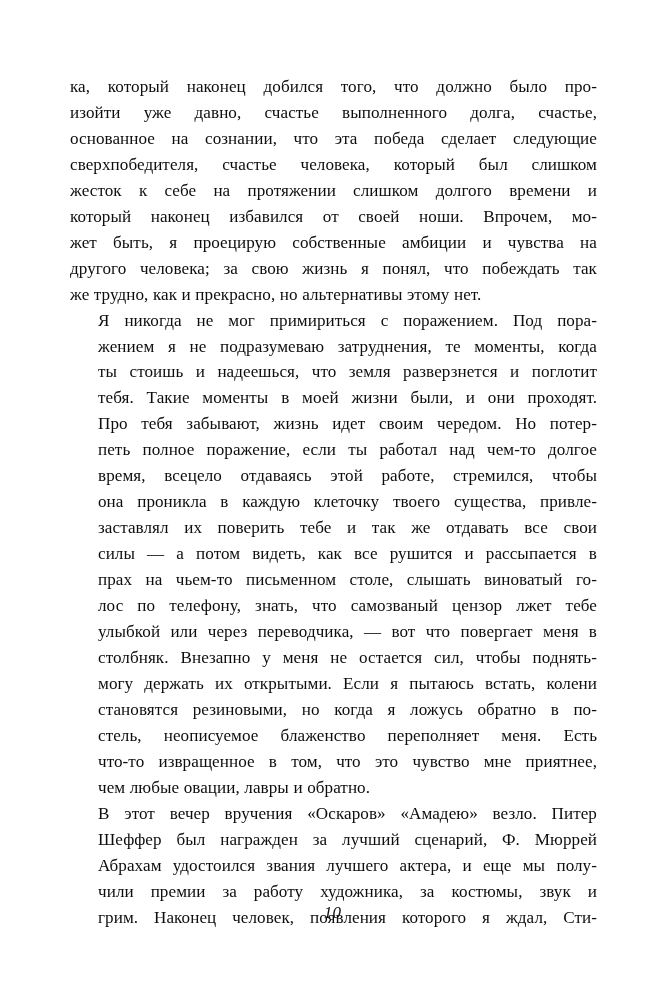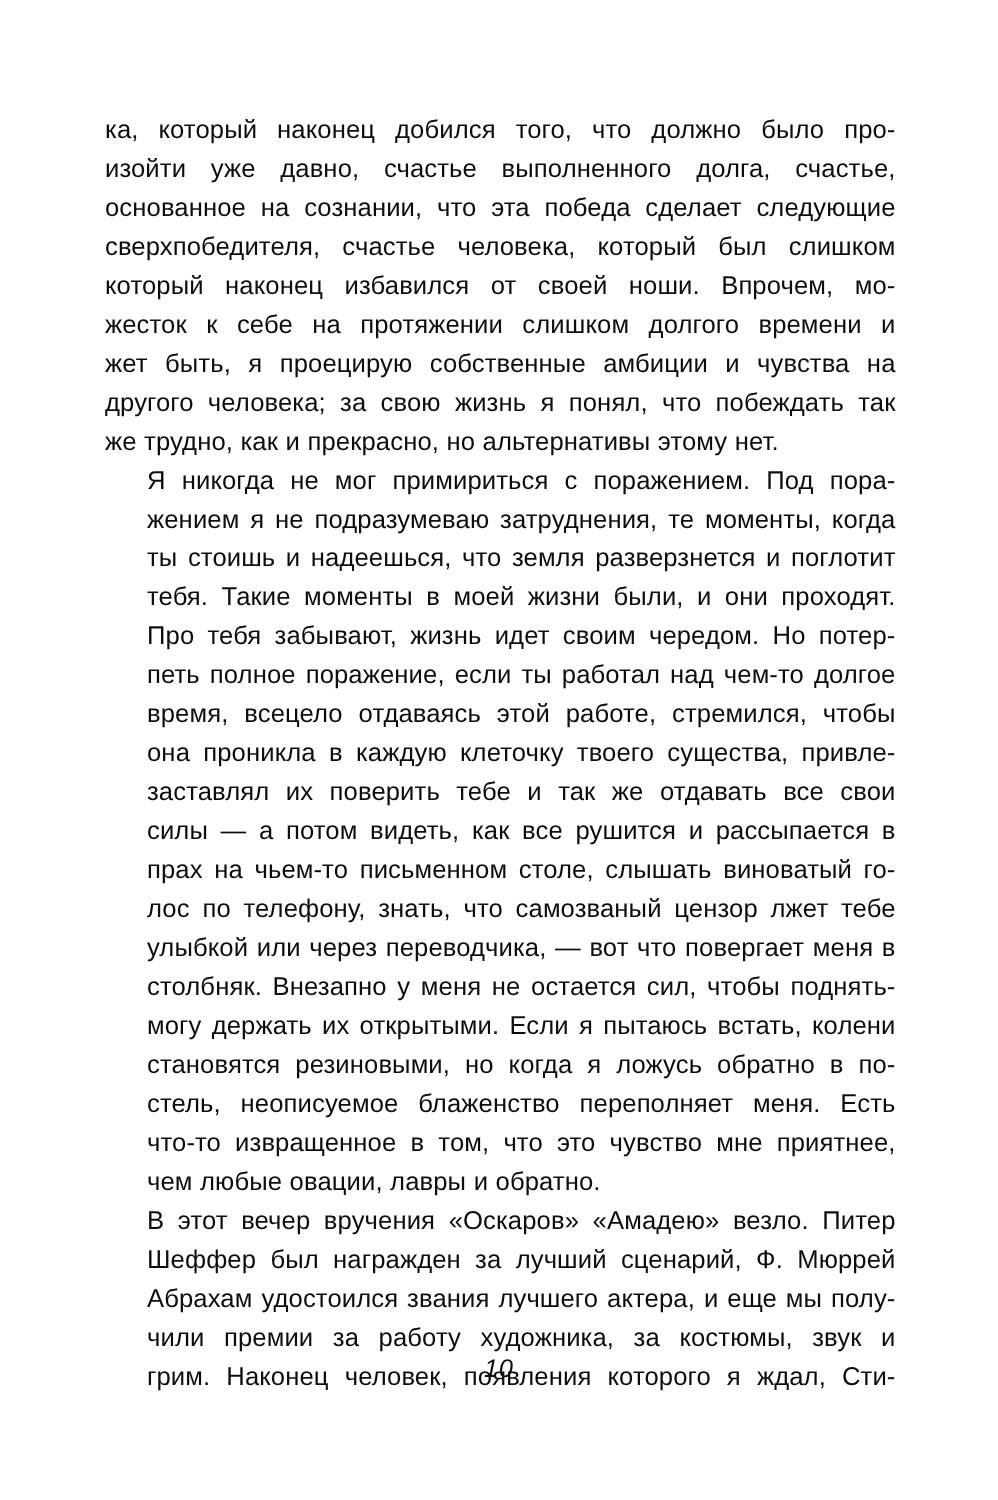--- a/index.html
+++ b/index.html
@@ -6,21 +6,21 @@
     margin: 0;
     padding: 0;
     background: #ffffff;
   }
   .page {
     position: relative;
     width: 665px;
     height: 1000px;
     background: #ffffff;
     overflow: hidden;
-    font-family: Liberation Sans, sans-serif;
+    font-family: Liberation Serif, serif;
     color: #0d0d0d;
   }
   .text-block {
     position: absolute;
     left: 70px;
     top: 74px;
     width: 527px;
   }
   .para {
     margin: 0;
@@ -71,22 +71,22 @@
 
 <div class="page">
 
   <div class="text-block">
 
     <p class="para continuation">
       <span class="ln j">ка, который наконец добился того, что должно было про-</span>
       <span class="ln j">изойти уже давно, счастье выполненного долга, счастье,</span>
       <span class="ln j">основанное на сознании, что эта победа сделает следующие</span>
       <span class="ln j">сверхпобедителя, счастье человека, который был слишком</span>
+      <span class="ln j">жесток к себе на протяжении слишком долгого времени и</span>
       <span class="ln j">который наконец избавился от своей ноши. Впрочем, мо-</span>
-      <span class="ln j">жесток к себе на протяжении слишком долгого времени и</span>
       <span class="ln j">жет быть, я проецирую собственные амбиции и чувства на</span>
       <span class="ln j">другого человека; за свою жизнь я понял, что побеждать так</span>
       <span class="ln last">же трудно, как и прекрасно, но альтернативы этому нет.</span>
     </p>
 
     <p class="para indented">
       <span class="ln j first-indent">Я никогда не мог примириться с поражением. Под пора-</span>
       <span class="ln j">жением я не подразумеваю затруднения, те моменты, когда</span>
       <span class="ln j">ты стоишь и надеешься, что земля разверзнется и поглотит</span>
       <span class="ln j">тебя. Такие моменты в моей жизни были, и они проходят.</span>

